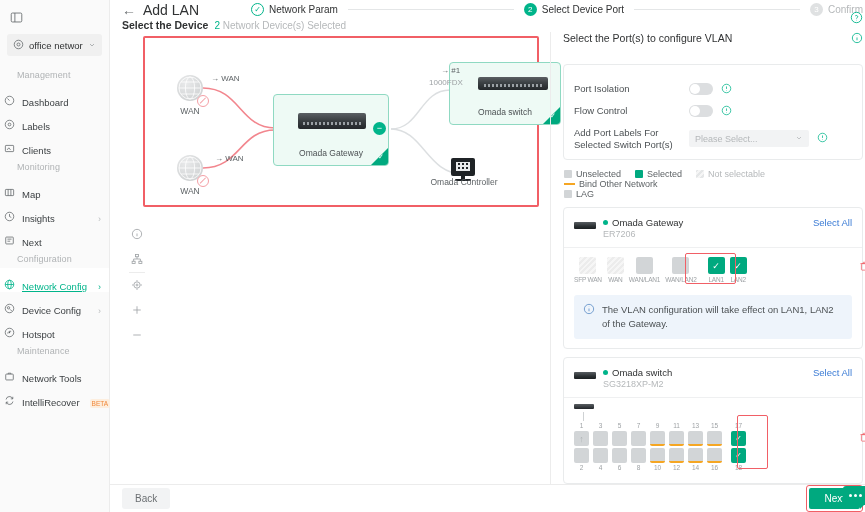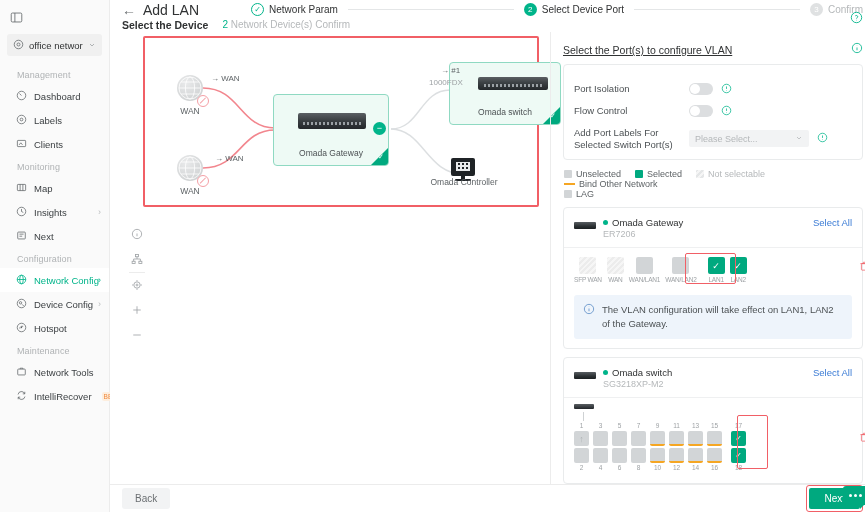--- a/index.html
+++ b/index.html
@@ -33,27 +33,27 @@
     gap: 5px;
     cursor: pointer;
   }
   .site-name { font-size: 9.5px; color: #303233; white-space: nowrap; overflow: hidden; flex: 1; }
   .sec-label {
     font-size: 9px; color: #b0b3b5;
     padding: 6px 0 4px 17px;
     letter-spacing: .1px;
   }
   .nav-item {
-    height: 24px; display: flex; align-items: center;
-    padding-left: 16px; gap: 7px; cursor: pointer;
+    height: 24px; display: flex; align-items: flex-end;
+    padding-left: 4px; gap: 7px; cursor: pointer;
     position: relative;
   }
   .nav-item .lbl { font-size: 9.5px; color: #3c4043; white-space: nowrap; }
   .nav-item.active { background: #ffffff; }
-  .nav-item.active .lbl { color: #00b48a; }
+  .nav-item.active .lbl { color: #00b48a; text-decoration: underline; }
   .nav-item.active svg { stroke: #00b48a; }
   .chev-r { position: absolute; right: 8px; font-size: 9px; color: #b8bbbd; }
   .nav-item.active .chev-r { color: #00b48a; }
   .beta {
     font-size: 6.5px; color: #f0883a; background: #fdeede;
     border-radius: 2px; padding: 1px 2px; margin-left: 3px;
   }
 
   
   .main { flex: 1; display: flex; flex-direction: column; position: relative; background:#fff; }
@@ -73,21 +73,21 @@
   }
   .step-dot.done { background: #fff; border: 1px solid #00b48a; color: #00b48a; font-size:8px;}
   .step-dot.curr { background: #00b48a; }
   .step-dot.todo { background: #dfe1e2; color: #fff; }
   .step-lbl { font-size: 10px; color: #303233; }
   .step-lbl.muted { color: #b5b8ba; }
   .step-line { height: 1px; background: #e4e6e7; flex: 1; margin: 0 10px; min-width: 60px; }
   .help-icon { position: absolute; right: 12px; top: 11px; cursor: pointer; }
 
   .subbar { display:flex; height: 24px; align-items: flex-start; }
-  .subbar-left { width: 440px; padding-left: 12px; display:flex; align-items:flex-start; gap:14px; }
+  .subbar-left { width: 440px; padding-left: 12px; display:flex; align-items:flex-end; gap:6px; }
   .sub-title { font-size: 10.5px; color: #303233; font-weight: bold; }
   .sub-count { font-size: 10px; color: #b5b8ba; }
   .sub-count b { color: #00b48a; font-weight: normal; }
 
   .body-split { flex: 1; display: flex; position: relative; }
 
   
   .left-pane { width: 440px; position: relative; }
   .topo-box {
     position: absolute; left: 33px; top: 4px;
@@ -164,21 +164,21 @@
   .ltool { width: 26px; height: 25px; display:flex; align-items:center; justify-content:center; cursor:pointer; color:#9ea2a5; }
   .lt-div { width: 16px; height:1px; background:#ececec; }
 
   
   .right-pane {
     width: 325px; flex:1;
     border-left: 1px solid #ececec;
     padding: 0 12px;
     position: relative;
   }
-  .right-head { display:flex; align-items:flex-end; height:24px; justify-content:space-between;text-decoration:underline;}
+  .right-head { display:flex; align-items:flex-start; height:24px; justify-content:space-between;}
   .right-title { font-size:10.5px; color:#303233; }
 
   .card {
     border: 1px solid #e9ebec; border-radius: 4px;
     background: #fff; margin-top: 8px; padding: 9px 10px;
     position: relative;
   }
   .rec-title {
     display:inline-block; font-size:10px; font-weight:bold; color:#303233;
     border: 1.5px solid #f15f66; padding: 1px 4px; border-radius:2px;
@@ -435,21 +435,21 @@
           <circle cx="8" cy="8" r="6.4"></circle>
             <path d="M6.4 6.2 A1.7 1.7 0 0 1 9.5 7.1 C9.5 8.2 8 8.3 8 9.4"></path>
             <circle cx="8" cy="11.2" r=".55" fill="#00b48a" stroke="none"></circle>
         </svg>
       </span>
     </div>
 
     <div class="subbar">
       <div class="subbar-left">
         <span class="sub-title">Select the Device</span>
-        <span class="sub-count"><b>2</b> <span>Network Device(s) Confirm</span></span>
+        <span class="sub-count"><b>2</b> <span>Network Device(s) Selected</span></span>
       </div>
     </div>
 
     <div class="body-split">
 
       <div class="left-pane">
         <div class="topo-box">
           <div class="topo-inner">
             <svg width="392" height="167" style="position:absolute;left:0;top:0">
               <path d="M58 50 C 95 50 95 90 130 90" stroke="#f2868e" stroke-width="1.6" fill="none"></path>

